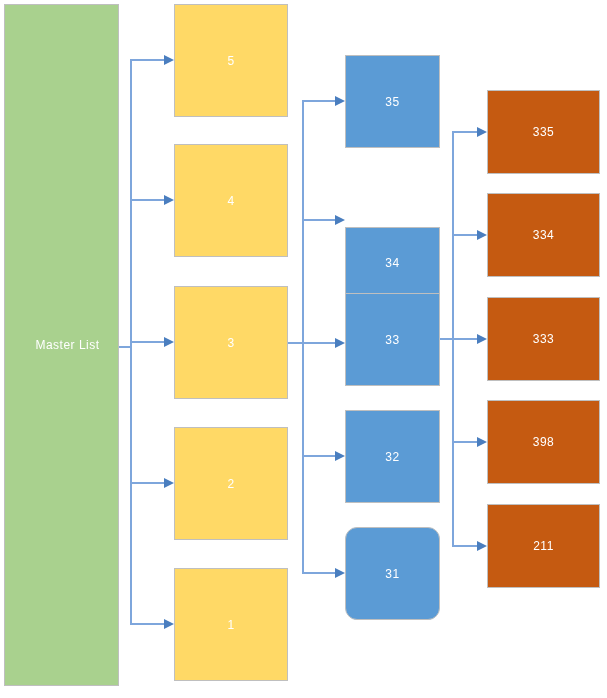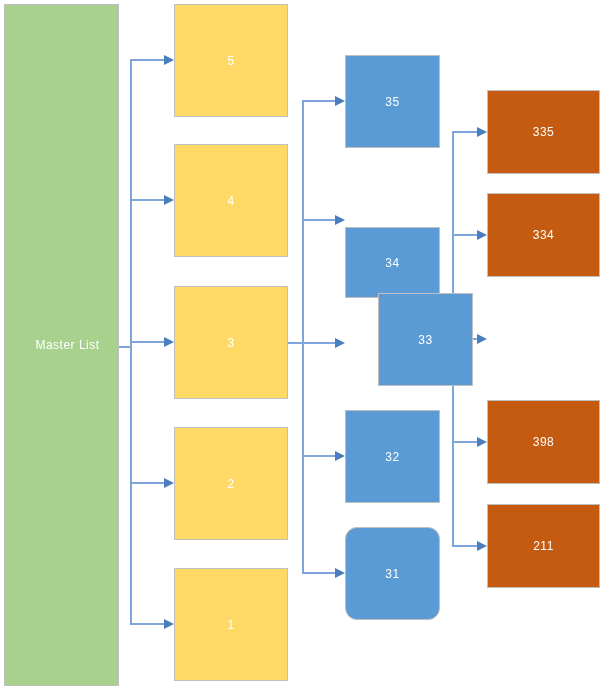--- a/index.html
+++ b/index.html
@@ -102,36 +102,39 @@
   <div class="node lvl1" style="left:174px; top:568px; width:114px; height:113px;">
     <span class="lbl">1</span>
   </div>
 
   <div class="node lvl2" style="left:345px; top:55px; width:95px; height:93px;">
     <span class="lbl">35</span>
   </div>
   <div class="node lvl2" style="left:345px; top:186px; width:95px; height:71px;margin-top:41px;">
     <span class="lbl">34</span>
   </div>
-  <div class="node lvl2" style="left:345px; top:293px; width:95px; height:93px;margin-left:33px;">
+  <div class="node lvl2" style="left:345px; top:293px; width:95px; height:93px;">
     <span class="lbl">33</span>
   </div>
   <div class="node lvl2" style="left:345px; top:410px; width:95px; height:93px;">
     <span class="lbl">32</span>
   </div>
   <div class="node lvl2" style="left:345px; top:527px; width:95px; height:93px;border-radius:12px;">
     <span class="lbl">31</span>
   </div>
 
   <div class="node lvl3" style="left:487px; top:90px; width:113px; height:84px;">
     <span class="lbl">335</span>
   </div>
   <div class="node lvl3" style="left:487px; top:193px; width:113px; height:84px;">
     <span class="lbl">334</span>
   </div>
+  <div class="node lvl3" style="left:487px; top:297px; width:113px; height:84px;">
+    <span class="lbl">333</span>
+  </div>
   <div class="node lvl3" style="left:487px; top:400px; width:113px; height:84px;">
     <span class="lbl">398</span>
   </div>
   <div class="node lvl3" style="left:487px; top:504px; width:113px; height:84px;">
     <span class="lbl">211</span>
   </div>
 
 </div>
 
 </body></html>

